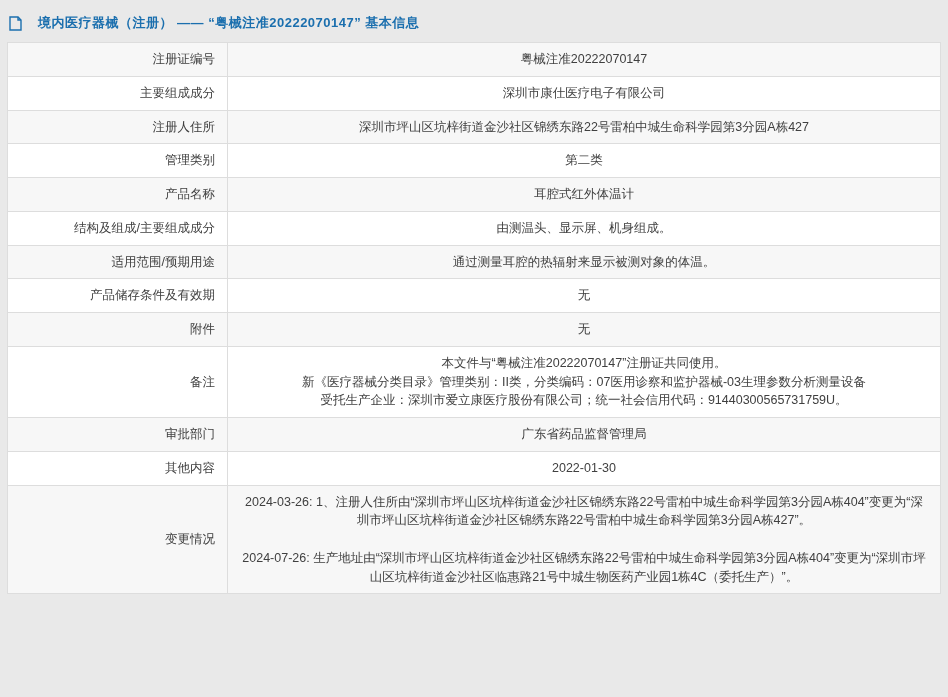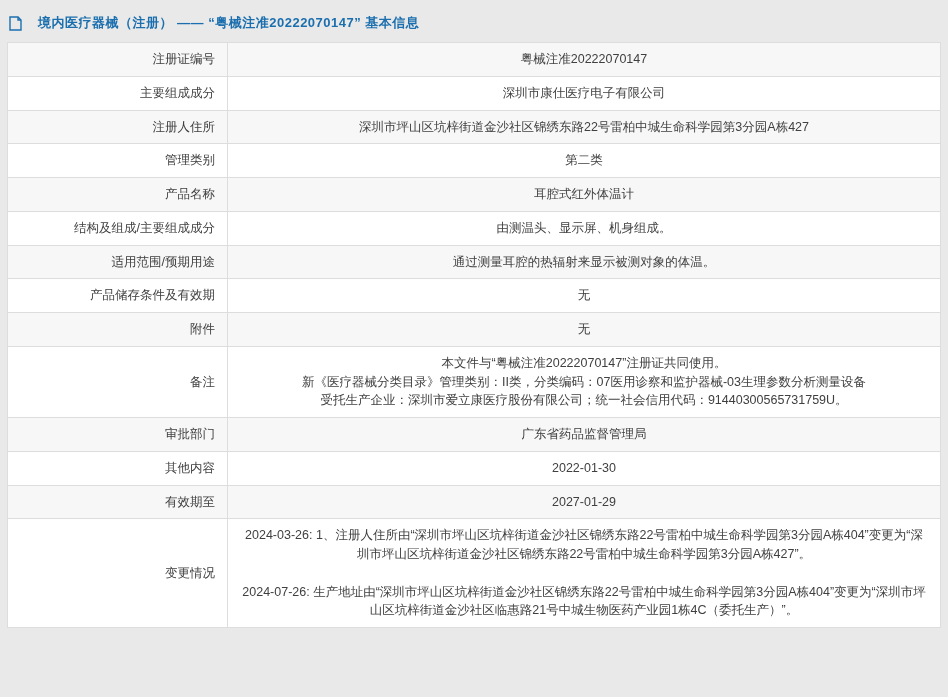--- a/index.html
+++ b/index.html
@@ -117,24 +117,20 @@
     </tr>
     <tr>
       <td class="label-cell">审批部门</td>
       <td class="value-cell">广东省药品监督管理局</td>
     </tr>
     <tr>
       <td class="label-cell">其他内容</td>
       <td class="value-cell">2022-01-30</td>
     </tr>
     <tr>
-      <td class="label-cell">有效期至</td>
-      <td class="value-cell">2027-01-29</td>
-    </tr>
-    <tr>
       <td class="label-cell tall">变更情况</td>
       <td class="value-cell multiline tall">2024-03-26: 1、注册人住所由“深圳市坪山区坑梓街道金沙社区锦绣东路22号雷柏中城生命科学园第3分园A栋404”变更为“深圳市坪山区坑梓街道金沙社区锦绣东路22号雷柏中城生命科学园第3分园A栋427”。
 
 2024-07-26: 生产地址由“深圳市坪山区坑梓街道金沙社区锦绣东路22号雷柏中城生命科学园第3分园A栋404”变更为“深圳市坪山区坑梓街道金沙社区临惠路21号中城生物医药产业园1栋4C（委托生产）”。</td>
     </tr>
 
   </tbody>
 </table>
 
 </body></html>

